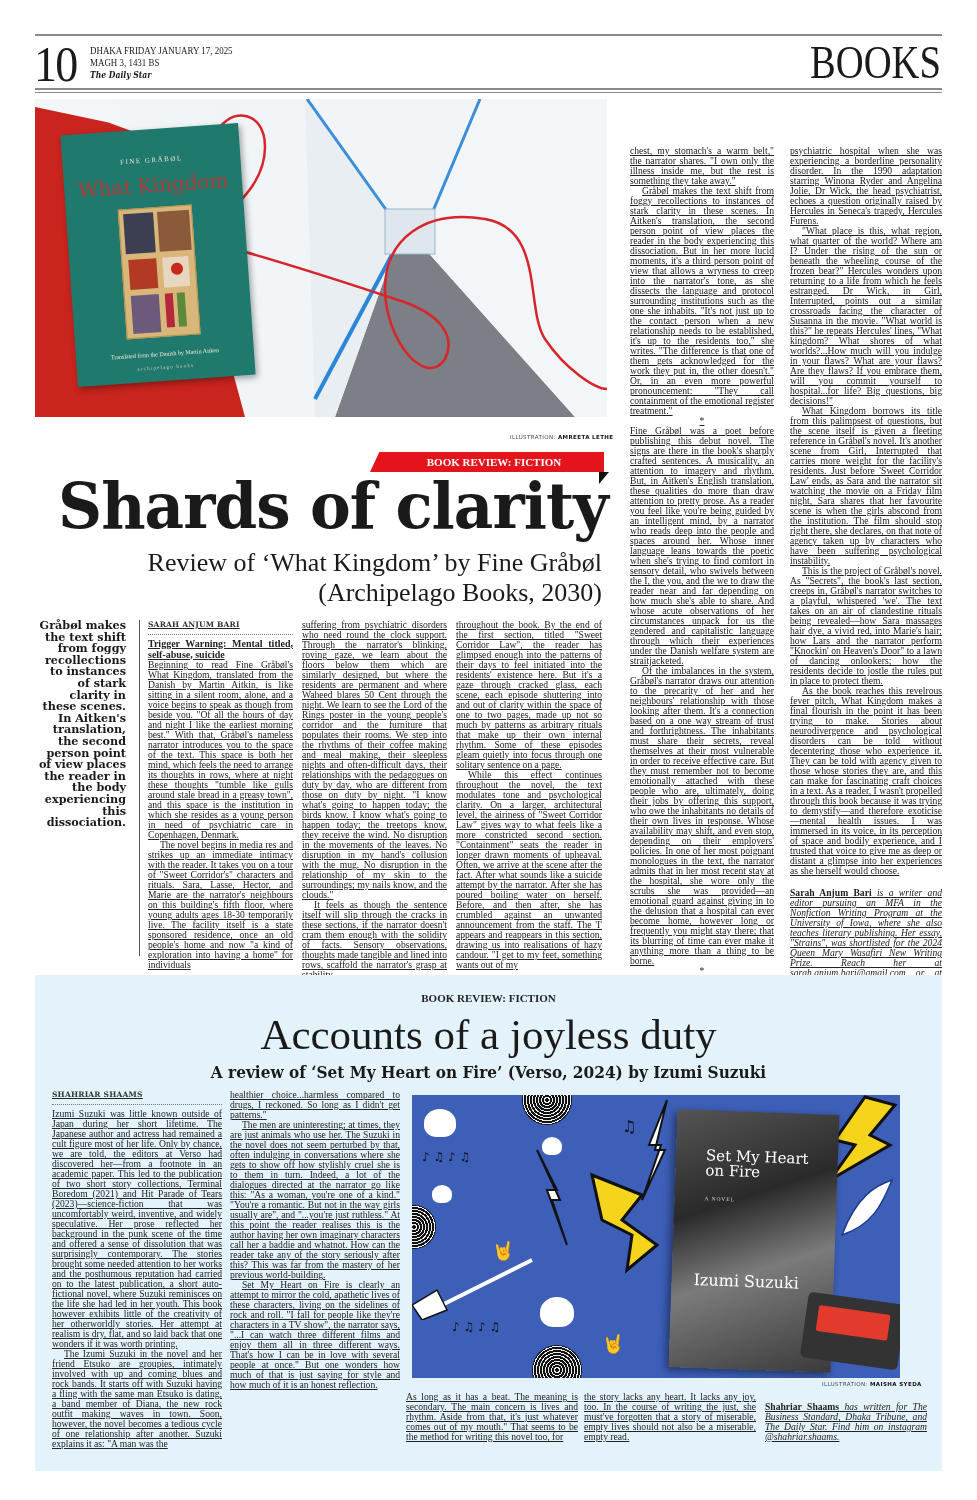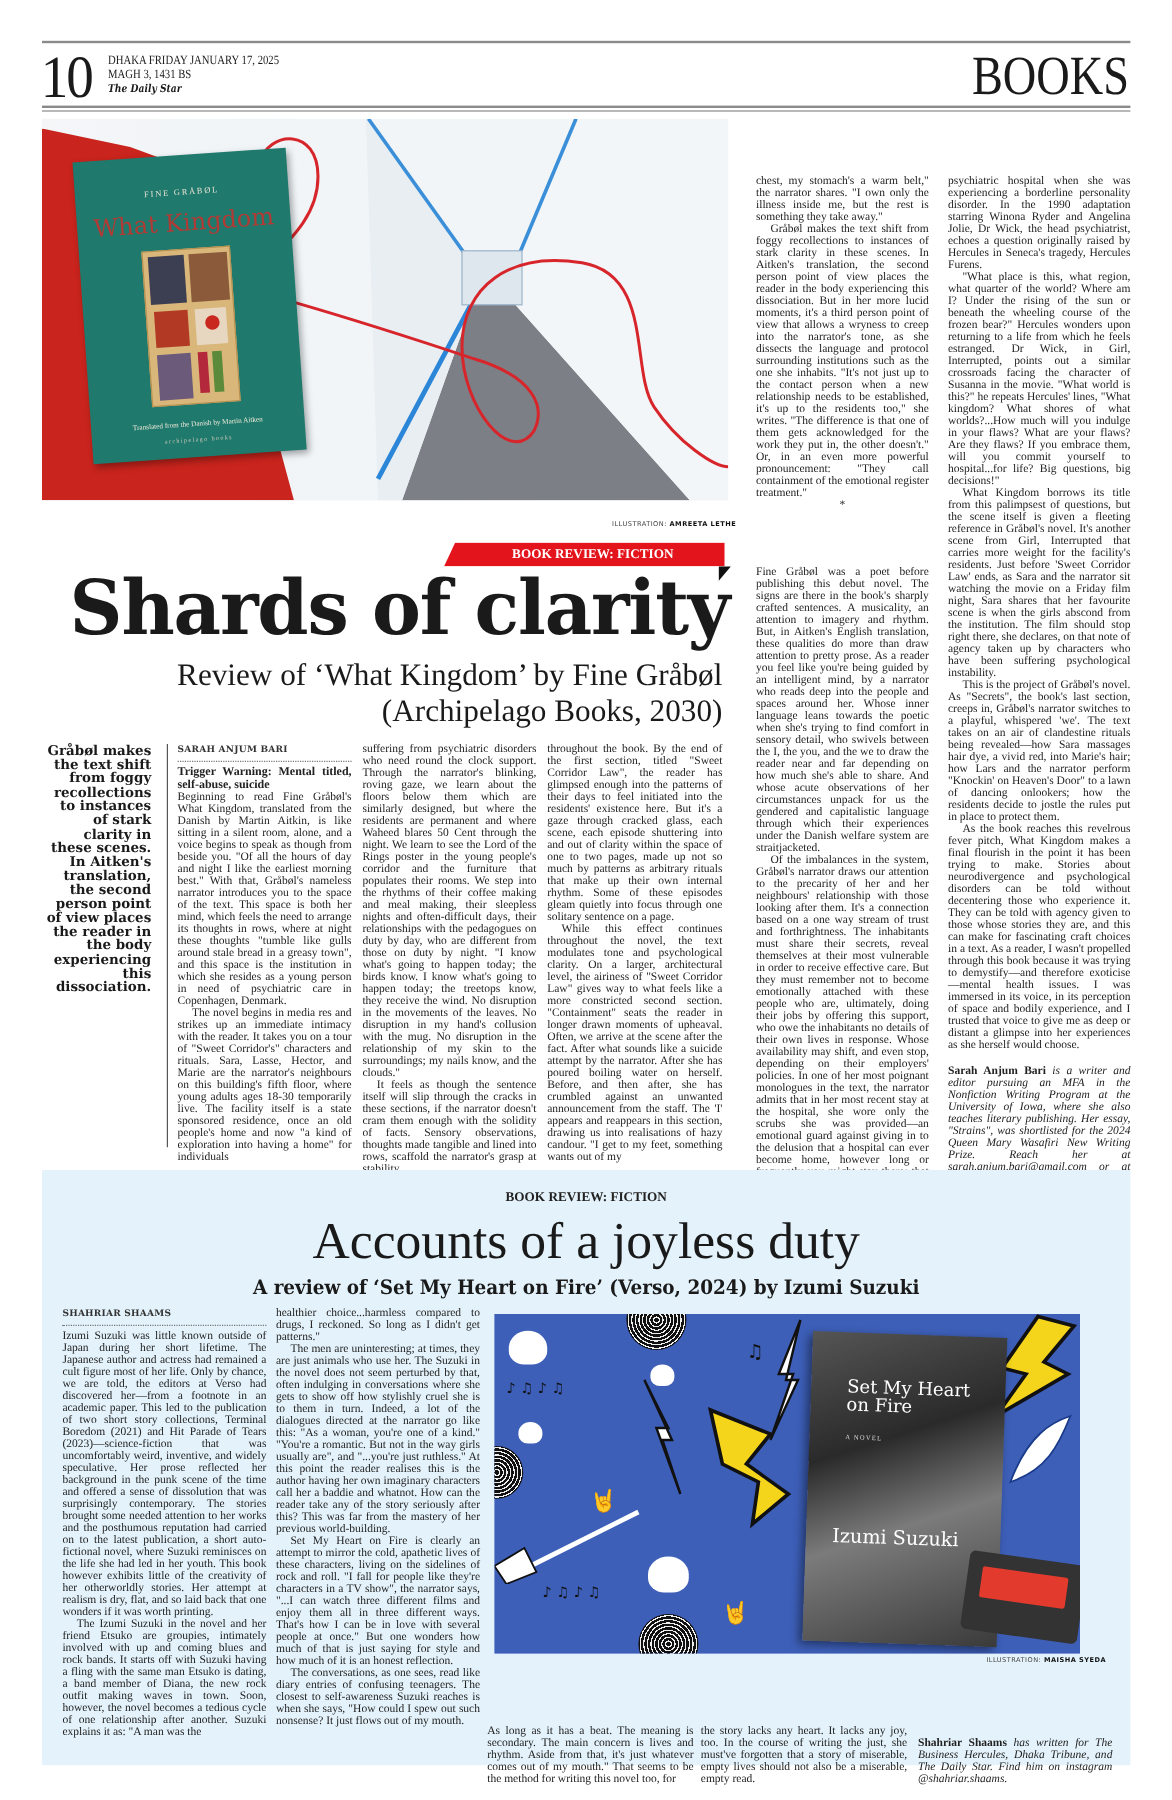--- a/index.html
+++ b/index.html
@@ -33,24 +33,24 @@
   .kicker-red { position: absolute; left: 370px; top: 452px; width: 234px; height: 20px; background: #e3141b; clip-path: polygon(4% 0, 100% 0, 100% 100%, 0 100%); color: #fff; font-size: 11px; font-weight: 700; line-height: 20px; text-align: center; padding-left: 14px; }
   .kicker-tail { position: absolute; left: 599px; top: 472px; width: 0; height: 0; border-left: 10px solid #111; border-bottom: 12px solid transparent; }
   .headline1 { position: absolute; left: 58px; top: 468px; width: 560px; font-size: 63px; line-height: 76px; font-weight: 900; letter-spacing: -1px; font-family: "DejaVu Serif", serif; white-space: nowrap; transform: scaleX(0.97); transform-origin: left top; }
   .subhead1 { position: absolute; left: 140px; top: 548px; width: 462px; text-align: right; font-size: 26px; line-height: 30px; font-weight: 400; font-family: "Liberation Serif", serif; }
 
   
   .pullquote { position: absolute; left: 35px; top: 620px; width: 91px; text-align: right; font-family: "DejaVu Serif", serif; font-weight: 700; font-size: 11.2px; line-height: 11.6px; }
   .col-rule { position: absolute; left: 139px; top: 620px; width: 1px; height: 336px; background: #555; }
 
   
-  .col { position: absolute; font-family: "Liberation Serif", serif; font-size: 9.6px; line-height: 10.0px; text-align: justify; color: #222; }
+  .col { position: absolute; font-family: "Liberation Serif", serif; font-size: 9.6px; line-height: 10.0px; text-align: justify; color: #222; text-decoration: underline; }
   .col p { text-indent: 0; }
   .col p + p { text-indent: 12px; }
-  .col p.noindent { text-indent: 0; margin-top: 46px; }
+  .col p.noindent { text-indent: 0; }
   .col .star { text-align: center; text-indent: 0; }
   .byline { font-family: "DejaVu Serif", serif; font-size: 7.5px; font-weight: 700; letter-spacing: 0.2px; padding-bottom: 4px; border-bottom: 1px dotted #777; margin-bottom: 4px; color: #333; }
   .warning { font-weight: 700; font-size: 10px; line-height: 10.5px; }
   .bio b { font-weight: 700; font-style: normal; }
   .bio { font-style: italic; }
 
   
   .panel2 { position: absolute; left: 35px; top: 975px; width: 907px; height: 496px; background: #e4f3fb; }
   .kicker2 { position: absolute; left: 35px; top: 992px; width: 907px; text-align: center; font-size: 11px; font-weight: 700; color: #222; }
   .headline2 { position: absolute; left: 35px; top: 1008px; width: 907px; text-align: center; font-size: 43px; line-height: 54px; font-weight: 400; font-family: "Liberation Serif", serif; }
@@ -169,21 +169,20 @@
 <div class="col" style="left:52px;top:1090px;width:170px;">
   <div class="byline">SHAHRIAR SHAAMS</div>
   <p>Izumi Suzuki was little known outside of Japan during her short lifetime. The Japanese author and actress had remained a cult figure most of her life. Only by chance, we are told, the editors at Verso had discovered her—from a footnote in an academic paper. This led to the publication of two short story collections, Terminal Boredom (2021) and Hit Parade of Tears (2023)—science-fiction that was uncomfortably weird, inventive, and widely speculative. Her prose reflected her background in the punk scene of the time and offered a sense of dissolution that was surprisingly contemporary. The stories brought some needed attention to her works and the posthumous reputation had carried on to the latest publication, a short auto-fictional novel, where Suzuki reminisces on the life she had led in her youth. This book however exhibits little of the creativity of her otherworldly stories. Her attempt at realism is dry, flat, and so laid back that one wonders if it was worth printing.</p>
   <p>The Izumi Suzuki in the novel and her friend Etsuko are groupies, intimately involved with up and coming blues and rock bands. It starts off with Suzuki having a fling with the same man Etsuko is dating, a band member of Diana, the new rock outfit making waves in town. Soon, however, the novel becomes a tedious cycle of one relationship after another. Suzuki explains it as: "A man was the</p>
 </div>
 
 <div class="col" style="left:230px;top:1090px;width:170px;">
   <p>healthier choice...harmless compared to drugs, I reckoned. So long as I didn't get patterns."</p>
   <p>The men are uninteresting; at times, they are just animals who use her. The Suzuki in the novel does not seem perturbed by that, often indulging in conversations where she gets to show off how stylishly cruel she is to them in turn. Indeed, a lot of the dialogues directed at the narrator go like this: "As a woman, you're one of a kind." "You're a romantic. But not in the way girls usually are", and "...you're just ruthless." At this point the reader realises this is the author having her own imaginary characters call her a baddie and whatnot. How can the reader take any of the story seriously after this? This was far from the mastery of her previous world-building.</p>
   <p>Set My Heart on Fire is clearly an attempt to mirror the cold, apathetic lives of these characters, living on the sidelines of rock and roll. "I fall for people like they're characters in a TV show", the narrator says, "...I can watch three different films and enjoy them all in three different ways. That's how I can be in love with several people at once." But one wonders how much of that is just saying for style and how much of it is an honest reflection.</p>
-  <p>The conversations, as one sees, read like diary entries of confusing teenagers. The closest to self-awareness Suzuki reaches is when she says, "How could I spew out such nonsense? It just flows out of my mouth.</p>
 </div>
 
 <div class="illus2">
   <div class="heart" style="left:12px;top:14px;width:32px;height:28px;"></div>
   <div class="heart" style="left:130px;top:42px;"></div>
   <div class="heart" style="left:20px;top:90px;"></div>
   <div class="heart" style="left:128px;top:202px;width:34px;height:30px;"></div>
   <div class="record" style="left:110px;top:-20px;width:50px;height:50px;"></div>
   <div class="record" style="left:-20px;top:110px;width:44px;height:44px;"></div>
   <div class="record" style="left:120px;top:250px;width:50px;height:50px;"></div>
@@ -227,14 +226,14 @@
   <span>ILLUSTRATION:</span> <b>MAISHA SYEDA</b>
 </div>
 
 <div class="col" style="left:406px;top:1392px;width:172px;">
   <p class="noindent">As long as it has a beat. The meaning is secondary. The main concern is lives and rhythm. Aside from that, it's just whatever comes out of my mouth." That seems to be the method for writing this novel too, for</p>
 </div>
 <div class="col" style="left:584px;top:1392px;width:172px;">
   <p class="noindent">the story lacks any heart. It lacks any joy, too. In the course of writing the just, she must've forgotten that a story of miserable, empty lives should not also be a miserable, empty read.</p>
 </div>
 <div class="col" style="left:765px;top:1402px;width:162px;">
-  <p class="bio noindent"><b>Shahriar Shaams</b><span> has written for The Business Hercules, Dhaka Tribune, and The Daily Star. Find him on instagram @shahriar.shaams.</span></p>
+  <p class="bio noindent"><b>Shahriar Shaams</b><span> has written for The Business Standard, Dhaka Tribune, and The Daily Star. Find him on instagram @shahriar.shaams.</span></p>
 </div>
 
 </body></html>

